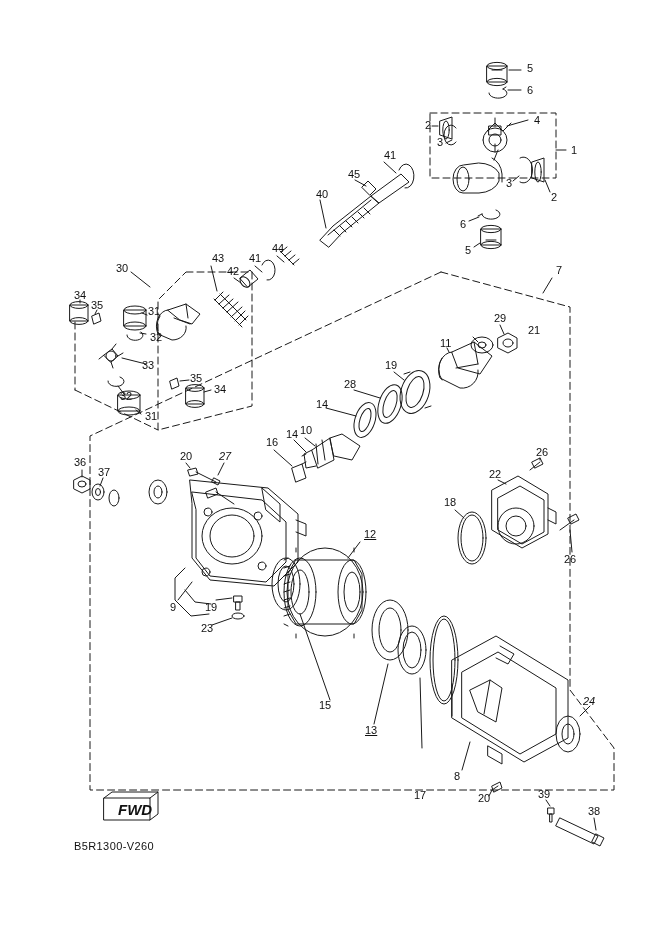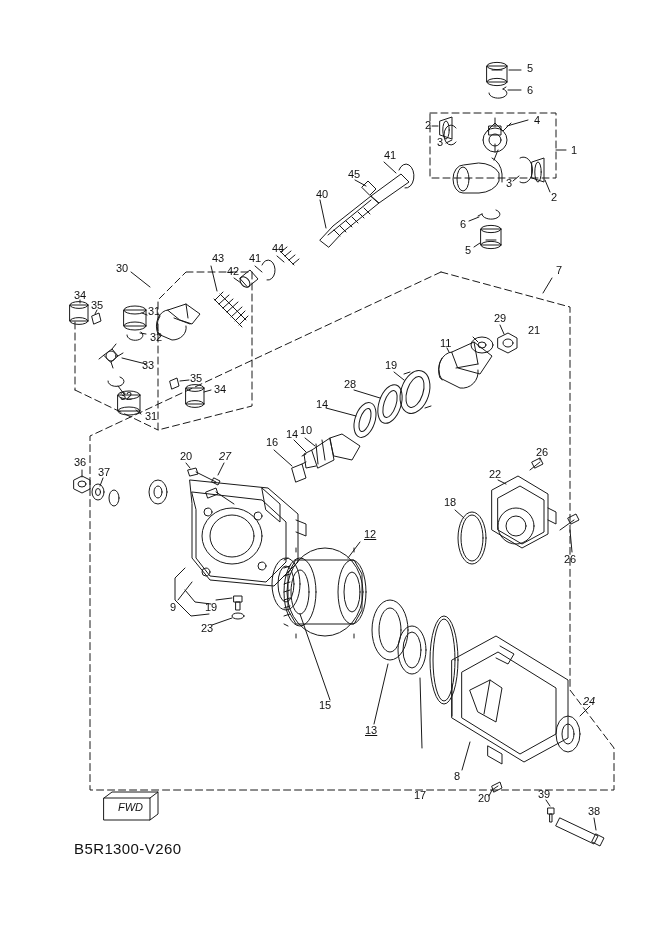--- a/index.html
+++ b/index.html
@@ -30,38 +30,38 @@
   .lbl {
     position: absolute;
     font-size: 11px;
     color: #111111;
     font-family: "Liberation Sans", sans-serif;
     white-space: nowrap;
     line-height: 11px;
   }
   .code {
     position: absolute;
-    font-size: 15px;
+    font-size: 11px;
     letter-spacing: 0.4px;
     color: #111111;
     white-space: nowrap;
   }
   .fwdbox {
     position: absolute;
     left: 104px;
     top: 793px;
     width: 50px;
     height: 30px;
   }
   .fwdbox .txt {
     position: absolute;
     left: 14px;
     top: 8px;
-    font-size: 11px;
-    font-weight: normal;
+    font-size: 15px;
+    font-weight: bold;
     font-style: italic;
     color: #111111;
   }
 </style>
 </head>
 <body>
 
 <div id="sheet">
 
   <svg class="diagram" viewBox="0 0 661 935">

